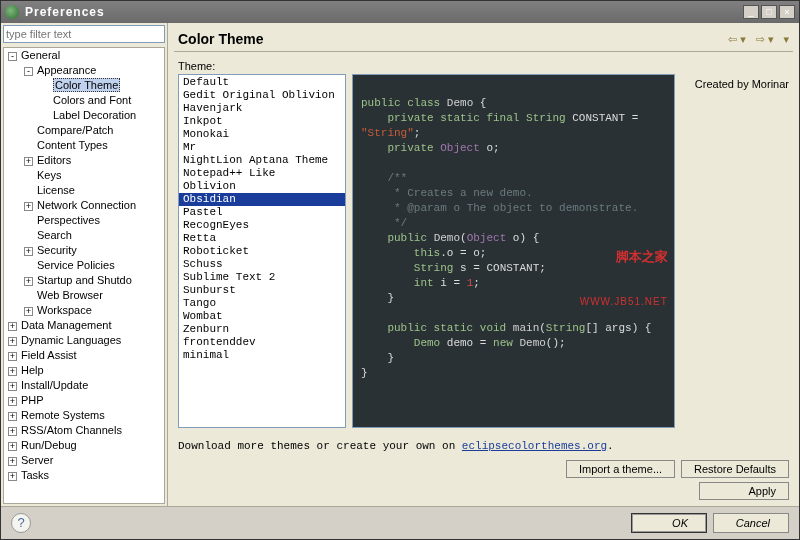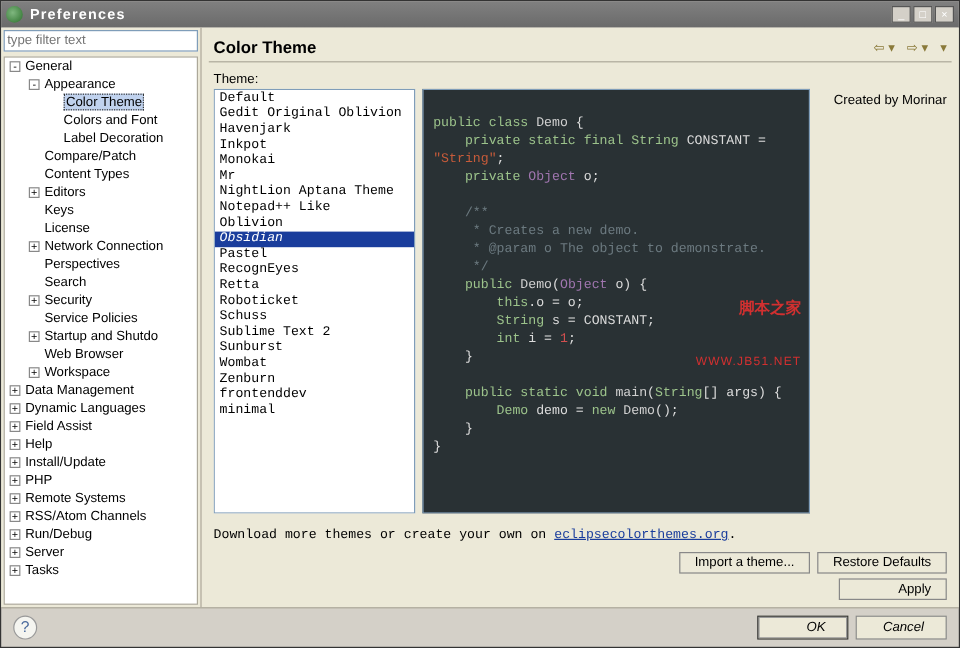--- a/index.html
+++ b/index.html
@@ -26,21 +26,21 @@
 .page-head { display: flex; align-items: center; padding: 8px 10px 4px; }
 .page-title { font-weight: bold; font-size: 14px; flex: 1; }
 .tool-arrows { display: flex; gap: 10px; align-items: center; }
 .arrow { font-size: 11px; color: #8a7a3a; cursor: default; }
 .sep { border-top: 1px solid #aca899; margin: 0 6px; }
 .theme-area { padding: 8px 10px; display: flex; flex-direction: column; flex: 1; overflow: hidden; }
 .theme-lbl { margin-bottom: 2px; }
 .theme-row { display: flex; gap: 6px; flex: 1; overflow: hidden; }
 .theme-list { width: 168px; background: #fff; border: 1px solid #7f9db9; overflow-y: auto; font-family: "Courier New", monospace; font-size: 11px; line-height: 13px; padding: 1px 0; }
 .theme-list div { padding: 0 4px; cursor: default; }
-.theme-list .tsel { background: #1a3d9c; color: #fff; font-style: italic; }
+.theme-list .tsel { background: #1a3d9c; color: #fff; }
 .preview-wrap { flex: 1; display: flex; flex-direction: row; gap: 20px; }
 .preview { flex: 1; background: #293134; border: 1px solid #7f9db9; font-family: "Courier New", monospace; font-size: 11px; line-height: 15px; color: #dcdcdc; padding: 6px 8px; overflow: auto; position: relative; }
 .kw-pub { color: #9cc38b; } .kw-type { color: #9cc38b; } .kw-strv { color: #c65b3a; } .kw-num { color: #d14f4f; } .kw-cmt { color: #6c7a80; } .kw-obj { color: #a176b0; } .kw-id { color: #d0d0d0; } .kw-kw { color: #9cc38b; } .kw-new { color: #9cc38b; }
 .created { margin-top: 4px; font-family: Liberation Sans, sans-serif; font-size: 11px; }
 .watermark { position: absolute; right: 6px; top: 144px; text-align: right; font-family: sans-serif; pointer-events: none; }
 .watermark .t1 { color: #d23030; font-size: 13px; font-weight: bold; }
 .watermark .t2 { color: #d23030; font-size: 10px; letter-spacing: 1px; }
 .download { padding: 4px 10px; font-family: "Courier New", monospace; font-size: 11px; }
 .download a { color: #1a3d9c; text-decoration: underline; }
 .btn-row { display: flex; justify-content: flex-end; gap: 6px; padding: 4px 10px; }
@@ -127,20 +127,21 @@
               <div class="">Notepad++ Like</div>
               <div class="">Oblivion</div>
               <div class="tsel">Obsidian</div>
               <div class="">Pastel</div>
               <div class="">RecognEyes</div>
               <div class="">Retta</div>
               <div class="">Roboticket</div>
               <div class="">Schuss</div>
               <div class="">Sublime Text 2</div>
               <div class="">Sunburst</div>
+              <div class="">Tango</div>
               <div class="">Wombat</div>
               <div class="">Zenburn</div>
               <div class="">frontenddev</div>
               <div class="">minimal</div>
             </div>
           <div class="preview-wrap">
             <div class="preview" style="white-space: pre;">
 <span class="kw-pub">public class </span><span class="kw-id">Demo</span><span> {</span>
     <span class="kw-pub">private static final </span><span class="kw-type">String</span><span> CONSTANT = </span>
 <span class="kw-strv">"String"</span><span>;</span>

